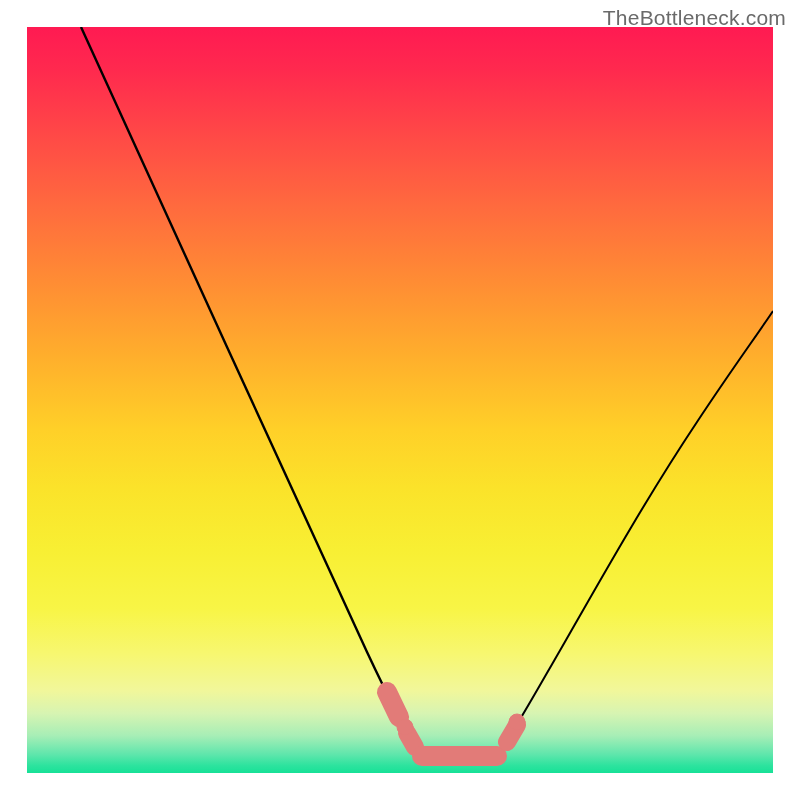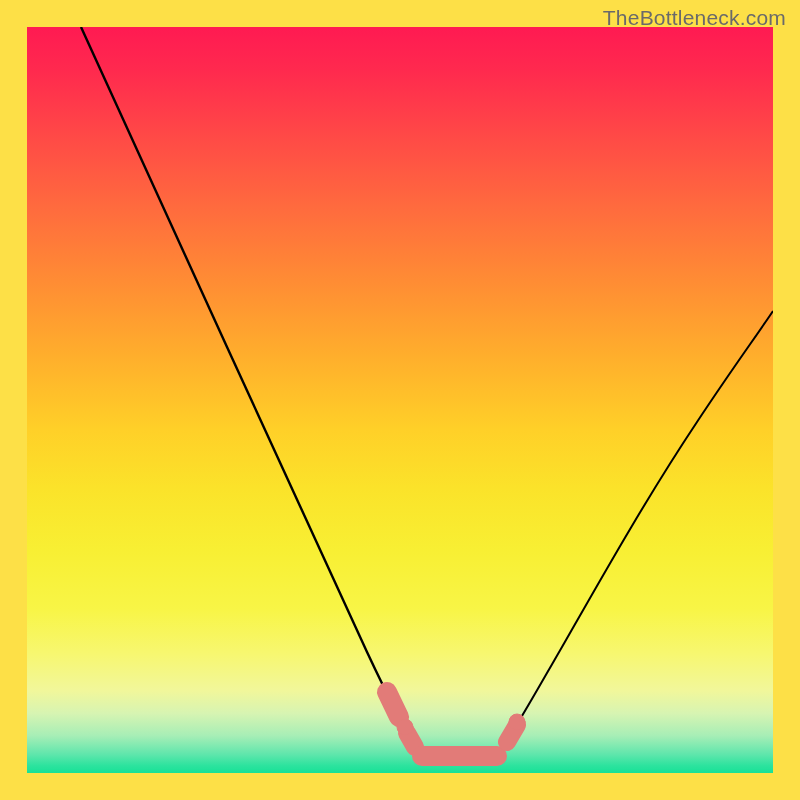--- a/index.html
+++ b/index.html
@@ -7,21 +7,21 @@
     padding: 0;
     width: 800px;
     height: 800px;
     overflow: hidden;
     background: #000;
     font-family: Arial, Helvetica, sans-serif;
   }
   .frame {
     position: absolute;
     inset: 0;
-    background: #fde047;
+    background: #ffffff;
   }
   .plot {
     position: absolute;
     left: 27px;
     top: 27px;
     width: 746px;
     height: 746px;
     overflow: hidden;
   }
   .gradient {

